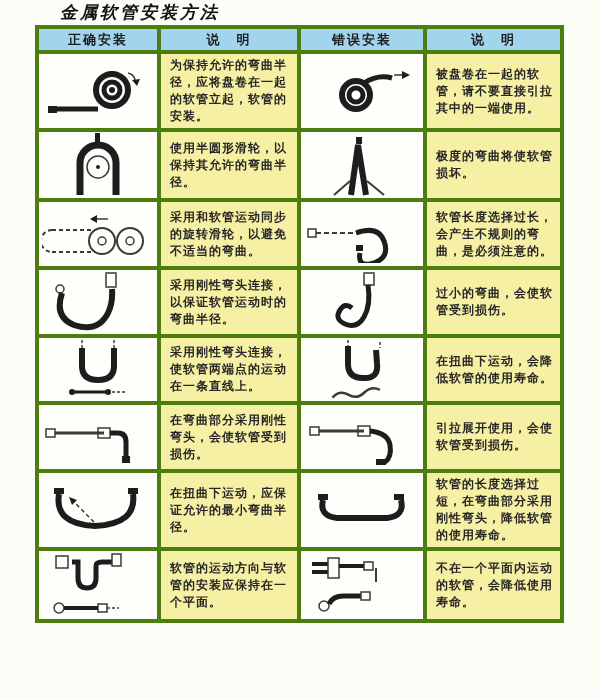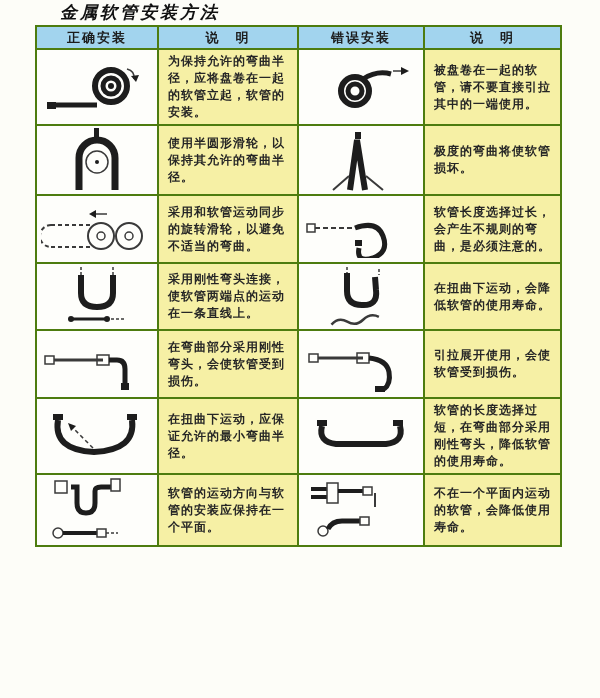--- a/index.html
+++ b/index.html
@@ -13,21 +13,21 @@
     font-family:"DejaVu Serif","Liberation Serif",serif;
     font-style:italic;font-weight:bold;
     font-size:17px;color:#111;letter-spacing:3px;margin-left:26px;
   }
   table.install-table{
     position:absolute;left:35px;top:25px;
     border-collapse:collapse;table-layout:fixed;
     width:525px;
   }
   .install-table th,.install-table td{
-    border:2px solid #4d7c0f;
+    border:4px solid #4d7c0f;
     padding:0;overflow:hidden;
   }
   .install-table th{
     background:#a2d4ee;height:21px;
     font-size:13px;font-weight:bold;color:#1c1c1c;
     letter-spacing:2px;text-align:center;
   }
   td.img-cell{
     background:#fefefb;text-align:center;vertical-align:middle;
   }
@@ -126,20 +126,37 @@
         <rect class="thin" x="2" y="24" width="8" height="8" stroke-width="1.5"></rect>
         <path class="thin" d="M10,28 H50" stroke-width="2" stroke-dasharray="5 3"></path>
         <path class="ink" d="M50,28 q22,-8 28,8 q6,16 -10,22 q-17,5 -14,-10" stroke-width="5"></path>
         <rect class="fillink" x="50" y="40" width="7" height="6"></rect>
       </svg>
     </td>
     <td class="desc-cell">软管长度选择过长，会产生不规则的弯曲，是必须注意的。</td>
   </tr>
 
 
+  <tr style="height:68px">
+    <td class="img-cell">
+      <svg class="hose" width="112" height="62" viewBox="0 0 112 62">
+        <circle class="thin" cx="18" cy="18" r="4" stroke-width="1.5"></circle>
+        <path class="ink" d="M20,22 q-8,24 12,32 q24,8 34,-12 q5,-10 4,-24" stroke-width="6"></path>
+        <rect class="thin" x="64" y="2" width="10" height="14" stroke-width="1.5"></rect>
+      </svg>
+    </td>
+    <td class="desc-cell">采用刚性弯头连接，以保证软管运动时的弯曲半径。</td>
+    <td class="img-cell">
+      <svg class="hose" width="112" height="62" viewBox="0 0 112 62">
+        <rect class="thin" x="58" y="2" width="10" height="12" stroke-width="1.5"></rect>
+        <path class="ink" d="M62,14 q3,20 -4,32 q-7,12 -19,7 q-11,-5 -5,-14 q5,-8 12,-2" stroke-width="5"></path>
+      </svg>
+    </td>
+    <td class="desc-cell">过小的弯曲，会使软管受到损伤。</td>
+  </tr>
 
   <tr style="height:67px">
     <td class="img-cell">
       <svg class="hose" width="112" height="60" viewBox="0 0 112 60">
         <path class="thin" d="M40,0 V8 M72,0 V8" stroke-width="1.5" stroke-dasharray="3 2"></path>
         <path class="ink" d="M40,8 V26 q0,14 16,14 q16,0 16,-14 V8" stroke-width="6"></path>
         <path class="ink" d="M32,52 H64" stroke-width="3"></path>
         <circle class="fillink" cx="30" cy="52" r="3"></circle>
         <circle class="fillink" cx="66" cy="52" r="3"></circle>
         <path class="thin" d="M70,52 h14" stroke-width="1.5" stroke-dasharray="3 2"></path>

